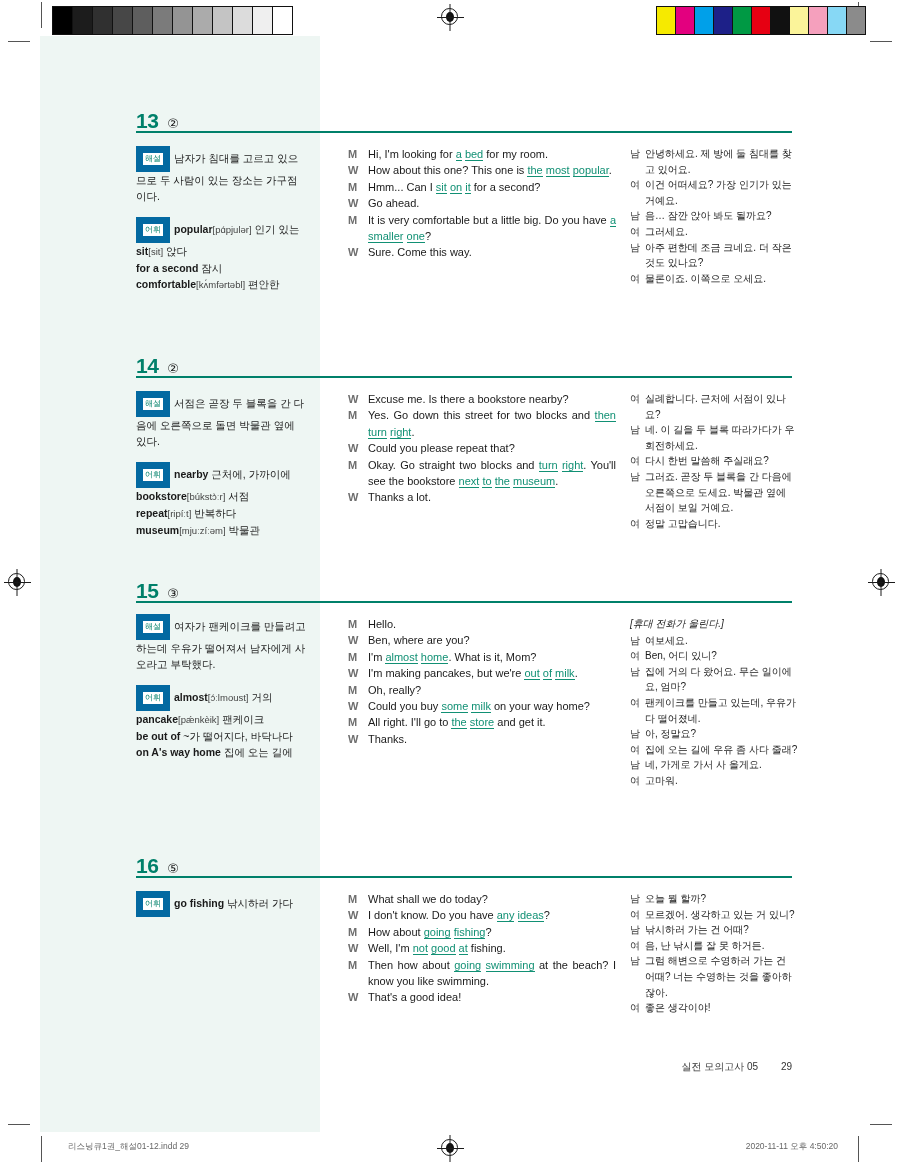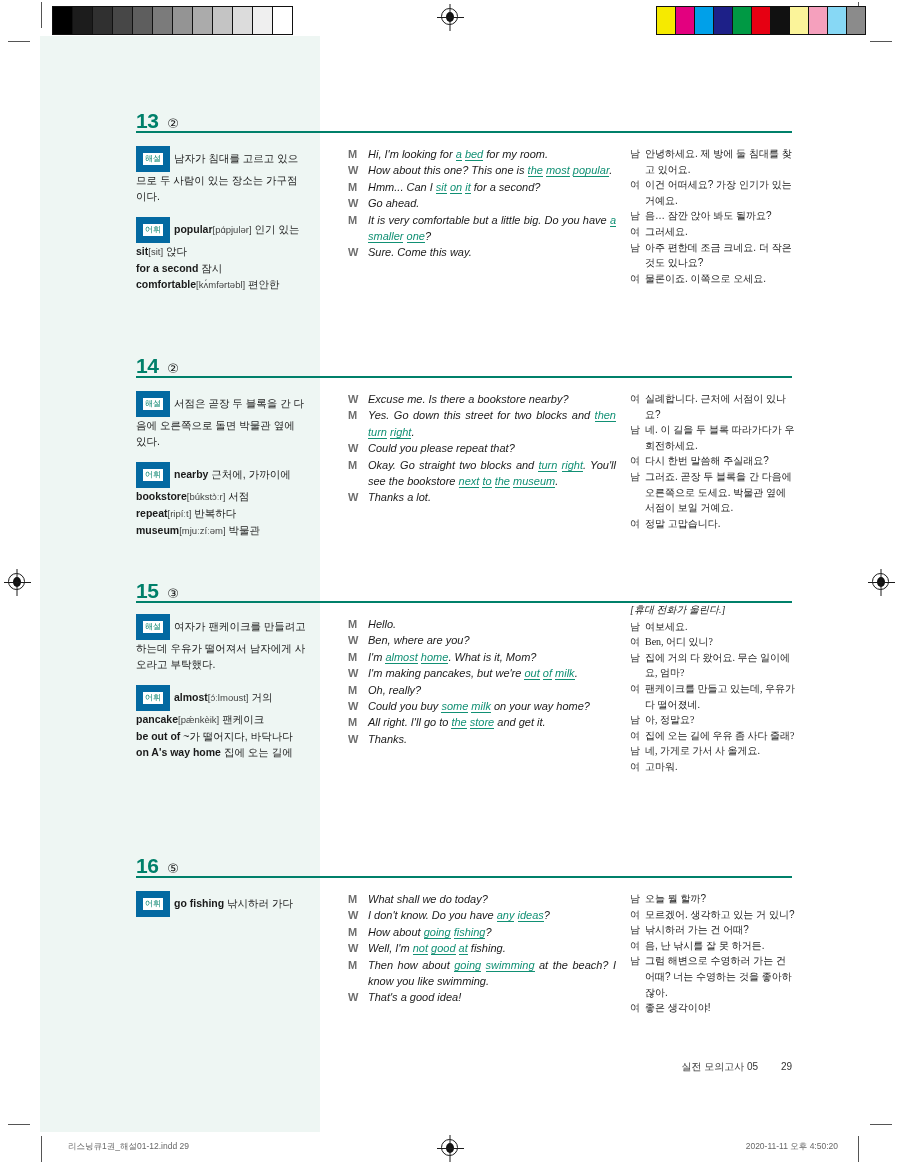--- a/index.html
+++ b/index.html
@@ -146,21 +146,20 @@
     width: 20px;
     flex: 0 0 20px;
     font-weight: bold;
     color: #6e6e6e;
     font-size: 11px;
   }
   .utt {
     flex: 1;
     text-align: justify;
     text-justify: inter-word;
-    font-style: italic;
   }
   .stage {
     font-style: italic;
     font-size: 11px;
     margin-bottom: 1px;
   }
   .hl {
     color: #119074;
     border-bottom: 1px solid #119074;
     padding-bottom: 0px;
@@ -414,21 +413,21 @@
         </div>
         <div class="dlg-line">
           <span class="spk">M</span>
           <span class="utt">All right. I'll go to <span class="hl">the</span> <span class="hl">store</span> and get it.</span>
         </div>
         <div class="dlg-line">
           <span class="spk">W</span>
           <span class="utt">Thanks.</span>
         </div>
       </div>
-      <div class="kor-col" style="top: 27px; font-family: Liberation Serif, serif;">
+      <div class="kor-col" style="top: 41px;">
         <div class="kor-stage">[휴대 전화가 울린다.]</div>
         <div class="kor-line">
           <span class="kor-spk">남</span>
           <span class="kor-txt">여보세요.</span>
         </div>
         <div class="kor-line">
           <span class="kor-spk">여</span>
           <span class="kor-txt">Ben, 어디 있니?</span>
         </div>
         <div class="kor-line">

